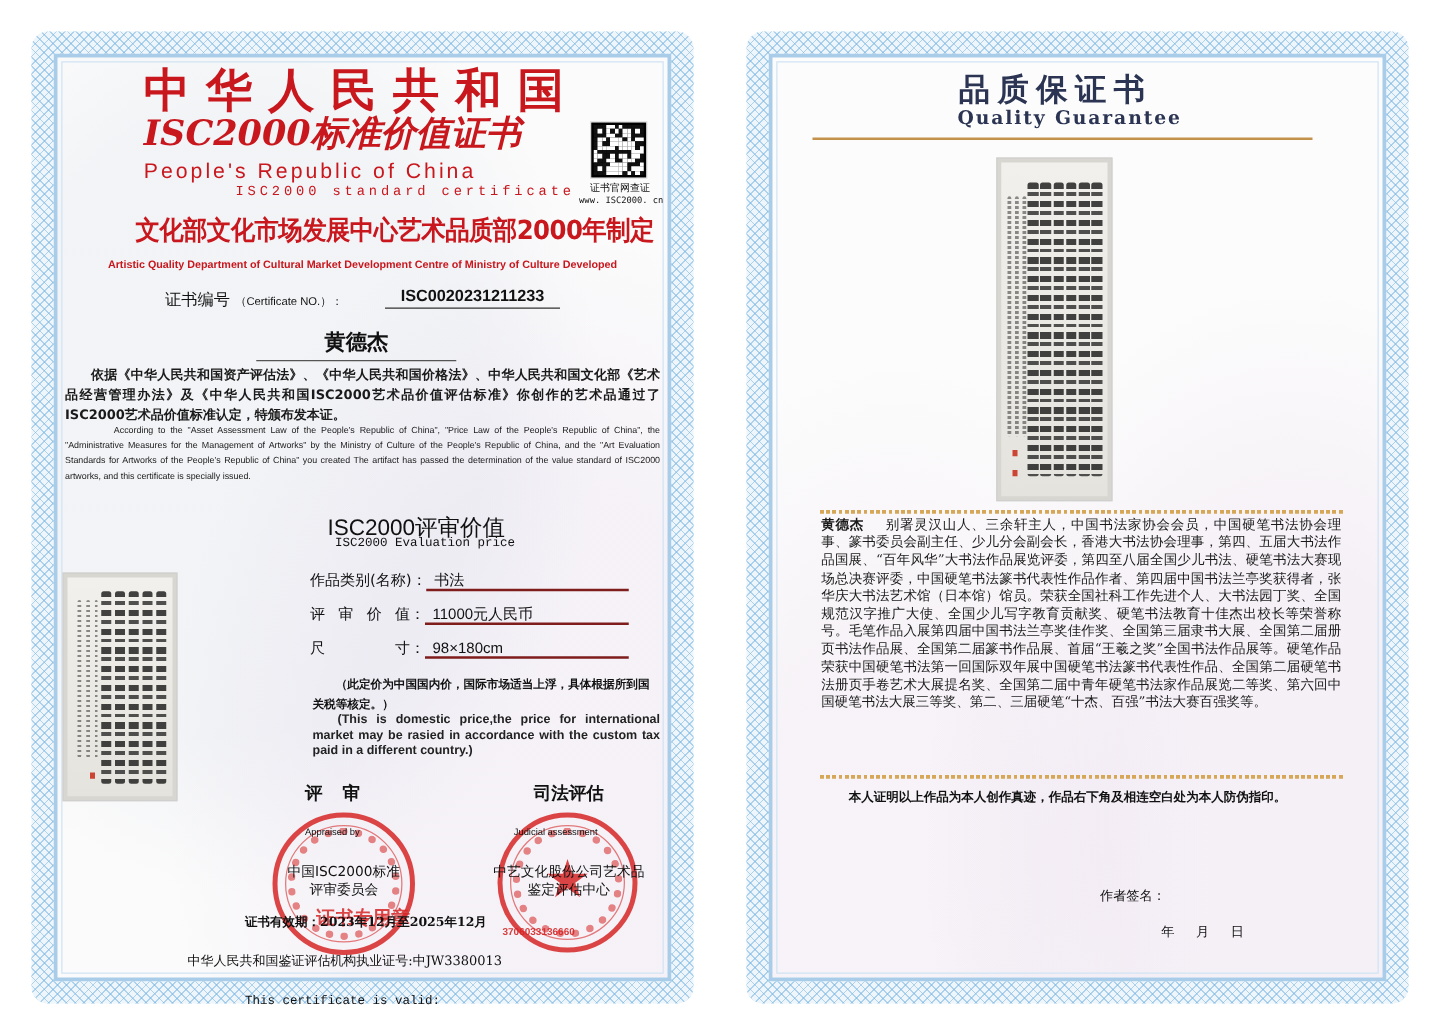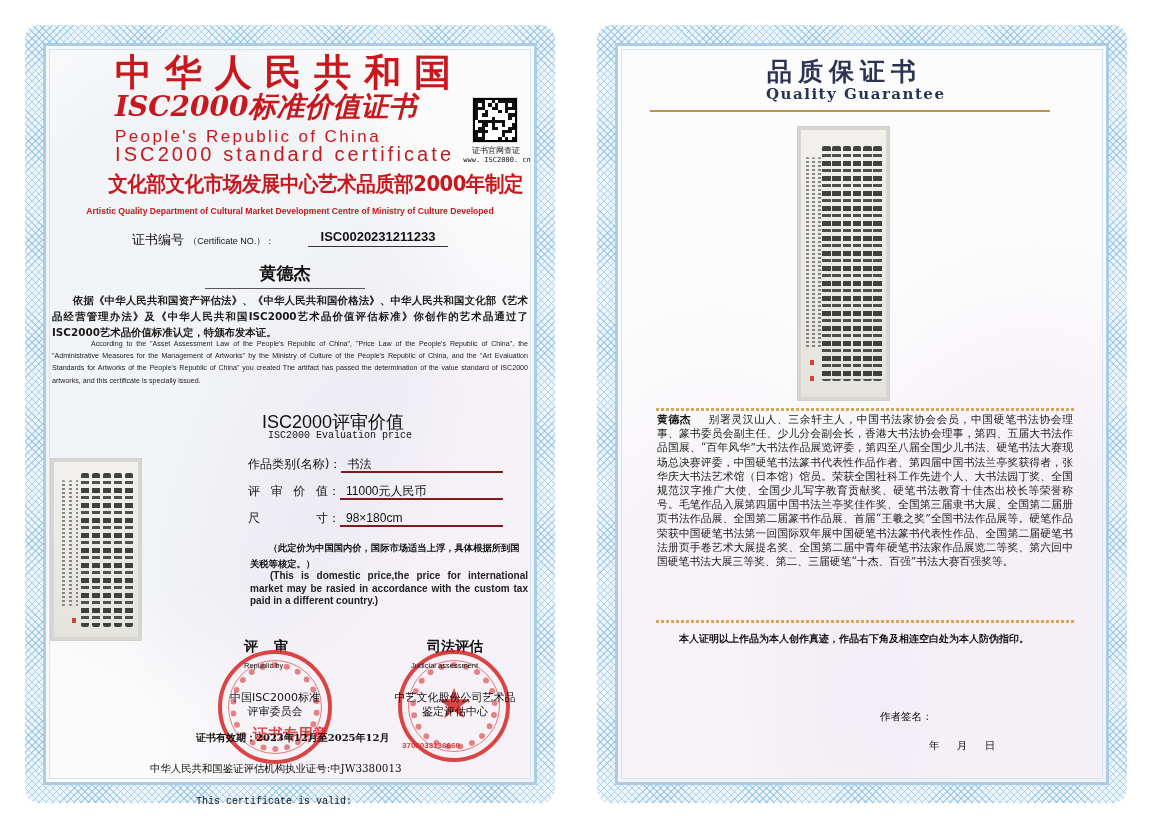--- a/index.html
+++ b/index.html
@@ -32,21 +32,21 @@
       radial-gradient(ellipse at 20% 90%, rgba(225,205,230,0.2) 0 20%, transparent 45%),
       #fcfcfc; }
 
   
   .abs { position: absolute; }
   .red { color: #c8171d; }
 
   .title-cn { left: 115px; top: 55px; width: 345px; font-family: "DejaVu Sans", sans-serif; font-weight: bold; font-size: 37px; letter-spacing: 9px; text-align: justify; text-align-last: justify; line-height: 36px; }
   .title-isc { left: 115px; top: 90px; width: 345px; font-family: "DejaVu Serif", serif; font-weight: bold; font-size: 28px; line-height: 34px; white-space: nowrap; font-style: italic; }
   .title-en1 { left: 115px; top: 128px; width: 345px; font-family: "Liberation Sans", sans-serif; font-size: 17px; letter-spacing: 2.4px; line-height: 18px; white-space: nowrap; }
-  .title-en2 { left: 115px; top: 145px; width: 345px; font-family: Liberation Sans, sans-serif; font-size: 20px; letter-spacing: 3.1px; line-height: 18px; white-space: nowrap; }
+  .title-en2 { left: 115px; top: 145px; width: 345px; font-family: Liberation Mono, monospace; font-size: 11px; letter-spacing: 3.1px; line-height: 18px; white-space: nowrap; text-align: right; }
 
   .qr { left: 472px; top: 97px; width: 46px; height: 46px; background: #fff; border: 1px solid #ddd;
     background-image:
       linear-gradient(#000,#000), linear-gradient(#000,#000), linear-gradient(#000,#000);
   }
   .qr-grid { position: absolute; inset: 2px; display: grid; grid-template-columns: repeat(12, 1fr); grid-template-rows: repeat(12, 1fr); }
   .qr-grid span { background: #111; }
   .qr-grid span.w { background: #fff; }
   .qr-cap1 { left: 466px; top: 145px; width: 60px; font-size: 8px; text-align: center; }
   .qr-cap2 { left: 462px; top: 156px; width: 70px; font-size: 7px; text-align: center; font-family: "DejaVu Sans Mono", monospace; }
@@ -79,21 +79,21 @@
   .artwork .paper { position: absolute; inset: 3px; background: linear-gradient(#f1f0ec, #e5e3dd); }
   .artwork .col { position: absolute; top: 6%; bottom: 6%; width: 10%;
     background: repeating-linear-gradient(to bottom, #222 0 5px, transparent 5px 8px, #333 8px 11px, transparent 11px 15px);
     opacity: 0.85; border-radius: 2px; }
   .artwork .col.thin { width: 3%; opacity: 0.55; background: repeating-linear-gradient(to bottom, #333 0 2px, transparent 2px 4px); top: 10%; bottom: 18%; }
   .artwork .seal { position: absolute; width: 4px; height: 5px; background: #c43; }
 
   .art-left { left: 50px; top: 458px; width: 92px; height: 183px; }
   .art-right { left: 797px; top: 126px; width: 93px; height: 275px; }
 
-  .sig-label { font-size: 14px; font-weight: bold; white-space: nowrap; margin-top: 12px; }
+  .sig-label { font-size: 14px; font-weight: bold; white-space: nowrap; }
   .sig-left-label { left: 244px; top: 626px; letter-spacing: 16px; }
   .sig-right-label { left: 427px; top: 626px; }
 
   .stamp { border: 4px solid rgba(214,38,38,0.85); border-radius: 50%; }
   .stamp .ring { position: absolute; inset: 6px; border: 1px solid rgba(214,38,38,0.6); border-radius: 50%; }
   .stamp-left { left: 218px; top: 650px; width: 114px; height: 114px; }
   .stamp-right { left: 398px; top: 650px; width: 112px; height: 112px; }
   .star { position: absolute; left: 50%; top: 50%; transform: translate(-50%,-55%); color: rgba(214,38,38,0.85); font-size: 42px; line-height: 1; }
   .stamp-num { position: absolute; bottom: 8px; left: 0; right: 0; text-align: left; font-size: 8px; color: rgba(214,38,38,0.9); font-family: "Liberation Sans", sans-serif; font-weight: bold; }
   .stamp-arc { position: absolute; inset: 8px; border-radius: 50%; border: 6px dotted rgba(214,38,38,0.55); }
@@ -351,21 +351,21 @@
   <div class="stamp-arc"></div>
   <div class="stamp-seal-text">证书专用章</div>
 </div>
 <div class="abs stamp stamp-right">
   <div class="ring"></div>
   <div class="stamp-arc"></div>
   <div class="star">★</div>
   <div class="stamp-num">3706033136660</div>
 </div>
 
-<div class="abs sig-en sig-left-en">Republic by</div>
+<div class="abs sig-en sig-left-en">Appraised by</div>
 <div class="abs sig-en sig-right-en">Judicial assessment</div>
 
 <div class="abs sig-org sig-left-org">
   <div>中国ISC2000标准</div>
   <div>评审委员会</div>
 </div>
 <div class="abs sig-org sig-right-org">
   <div>中艺文化股份公司艺术品</div>
   <div>鉴定评估中心</div>
 </div>

